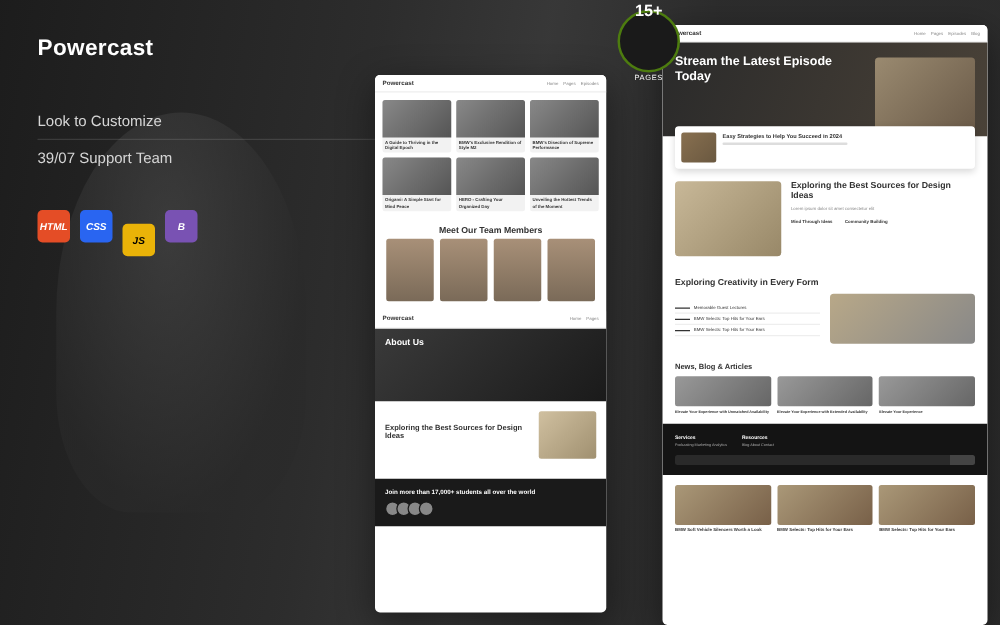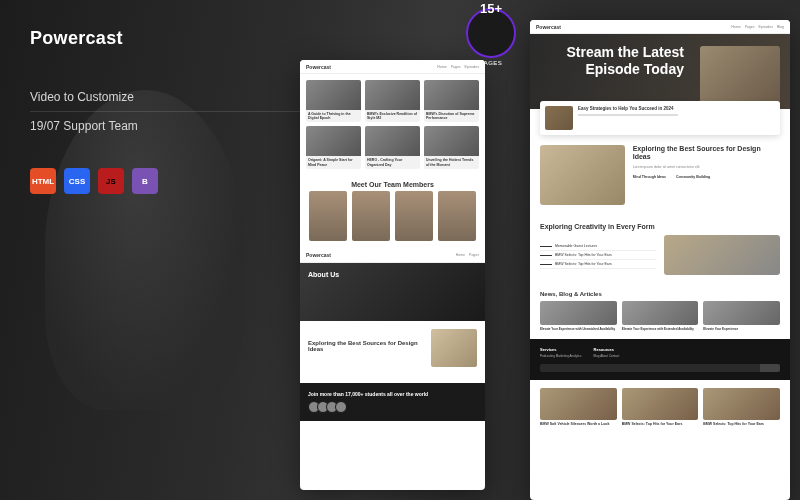--- a/index.html
+++ b/index.html
@@ -30,33 +30,33 @@
   .features { margin-top: 34px; }
   .feat {
     font-size: 12px; color: #d6d6d6; padding: 7px 0;
     border-bottom: 1px solid rgba(255,255,255,0.12);
   }
   .feat:last-child { border-bottom: none; }
   .tech { margin-top: 28px; display: flex; gap: 8px; }
   .badge {
     width: 26px; height: 26px; border-radius: 4px;
     display: flex; align-items: center; justify-content: center;
-    font-size: 8px; font-weight: 700; color: #fff;
+    font-size: 8px; font-weight: 700; color: #fff; font-style: italic;
   }
   .b-html { background: #e44d26; }
   .b-css { background: #2965f1; }
-  .b-js { background: #b91c1c; color: #000; }
+  .b-js { background: #eab308; color: #000; margin-top: 11px; }
   .b-bs { background: #7952b3; }
 
   .pages-badge {
-    position: absolute; left: 466px; top: 8px;
+    position: absolute; left: 494px; top: 8px;
     width: 50px; height: 50px; border-radius: 50%;
     background: #1a1a1a; color: #fff;
     display: flex; flex-direction: column; align-items: center; justify-content: center;
-    z-index: 30; border: 2px solid #6d28d9; gap: 44px;
+    z-index: 30; border: 2px solid #4d7c0f; gap: 44px;
   }
   .pages-badge .n { font-size: 13px; font-weight: 700; }
   .pages-badge .t { font-size: 6px; letter-spacing: 0.5px; }
 
   .mock {
     position: absolute; background: #fff; border-radius: 4px;
     box-shadow: 0 8px 30px rgba(0,0,0,0.45);
     overflow: hidden; font-size: 5px; color: #333;
   }
   .m1 { left: 300px; top: 60px; width: 185px; height: 430px; z-index: 10; }
@@ -81,21 +81,21 @@
   .about-body .h { font-size: 6px; font-weight: 700; margin-bottom: 3px; }
   .about-body .row { display: flex; gap: 6px; align-items: center; }
   .about-body .im { width: 50px; height: 38px; background: linear-gradient(135deg, #d0c0a0, #a09070); border-radius: 2px; }
   .join { background: #1a1a1a; color: #fff; padding: 8px; margin-top: 8px; }
   .join .t { font-size: 5px; font-weight: 700; line-height: 1.3; }
   .avas { display: flex; margin-top: 4px; }
   .ava { width: 12px; height: 12px; border-radius: 50%; background: #888; margin-left: -3px; border: 1px solid #1a1a1a; }
   .ava:first-child { margin-left: 0; }
 
   .hero2 { height: 75px; background: linear-gradient(110deg, #2a2a2a 0%, #4a4238 100%); padding: 10px; color: #fff; position: relative; }
-  .hero2 .t { font-size: 14px; font-weight: 700; line-height: 1.2; width: 60%; text-align: right; }
+  .hero2 .t { font-size: 10px; font-weight: 700; line-height: 1.2; width: 60%; }
   .hero2 .fig { position: absolute; right: 10px; top: 12px; width: 80px; height: 58px; background: linear-gradient(135deg, #9a8a70, #6a5a48); border-radius: 3px; }
   .player { background: #fff; margin: -8px 10px 0; border-radius: 3px; padding: 5px; box-shadow: 0 2px 6px rgba(0,0,0,0.15); position: relative; z-index: 2; display: flex; gap: 5px; }
   .player .thumb { width: 28px; height: 24px; background: linear-gradient(135deg, #887050, #6a5840); border-radius: 2px; }
   .player .meta .pt { font-size: 4.5px; font-weight: 700; }
   .player .meta .pb { height: 2px; background: #ddd; margin-top: 3px; border-radius: 1px; width: 100px; }
 
   .explore { padding: 10px; display: flex; gap: 8px; }
   .explore .im { width: 85px; height: 60px; background: linear-gradient(135deg, #c8b898, #988868); border-radius: 3px; }
   .explore .txt .h { font-size: 7px; font-weight: 700; line-height: 1.2; }
   .explore .txt .s { font-size: 3.5px; color: #888; margin-top: 3px; line-height: 1.4; }
@@ -132,22 +132,22 @@
 </style>
 </head>
 <body>
 
 <div class="bg-img"></div>
 <div class="bg-figure"></div>
 
 <div class="left">
   <div class="brand">Powercast</div>
   <div class="features">
-    <div class="feat">Video to Customize</div>
-    <div class="feat">19/07 Support Team</div>
+    <div class="feat">Look to Customize</div>
+    <div class="feat">39/07 Support Team</div>
   </div>
   <div class="tech">
     <div class="badge b-html">HTML</div>
     <div class="badge b-css">CSS</div>
     <div class="badge b-js">JS</div>
     <div class="badge b-bs">B</div>
   </div>
 </div>
 
 <div class="pages-badge">

